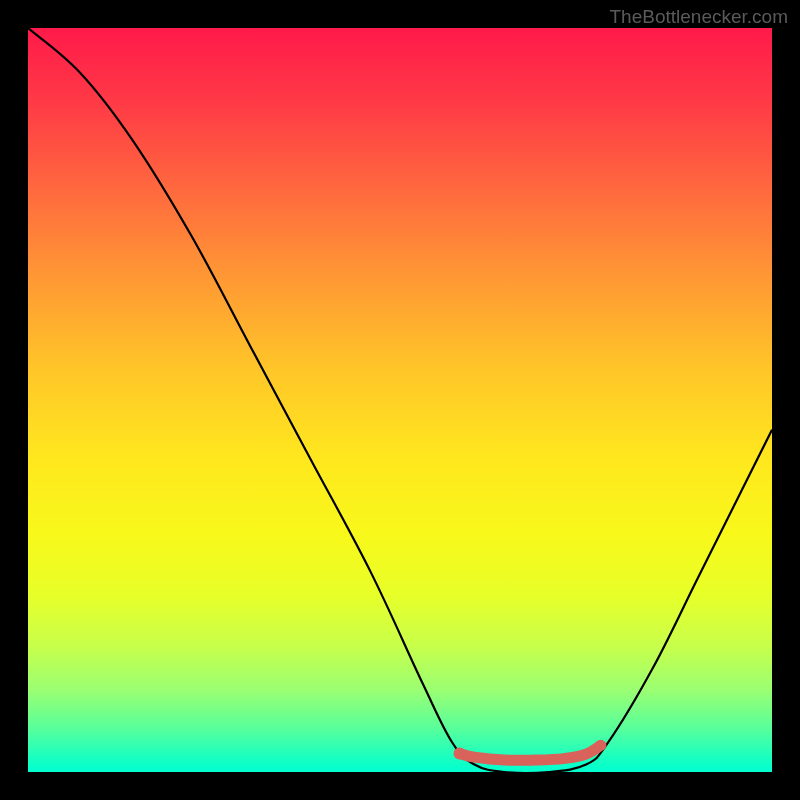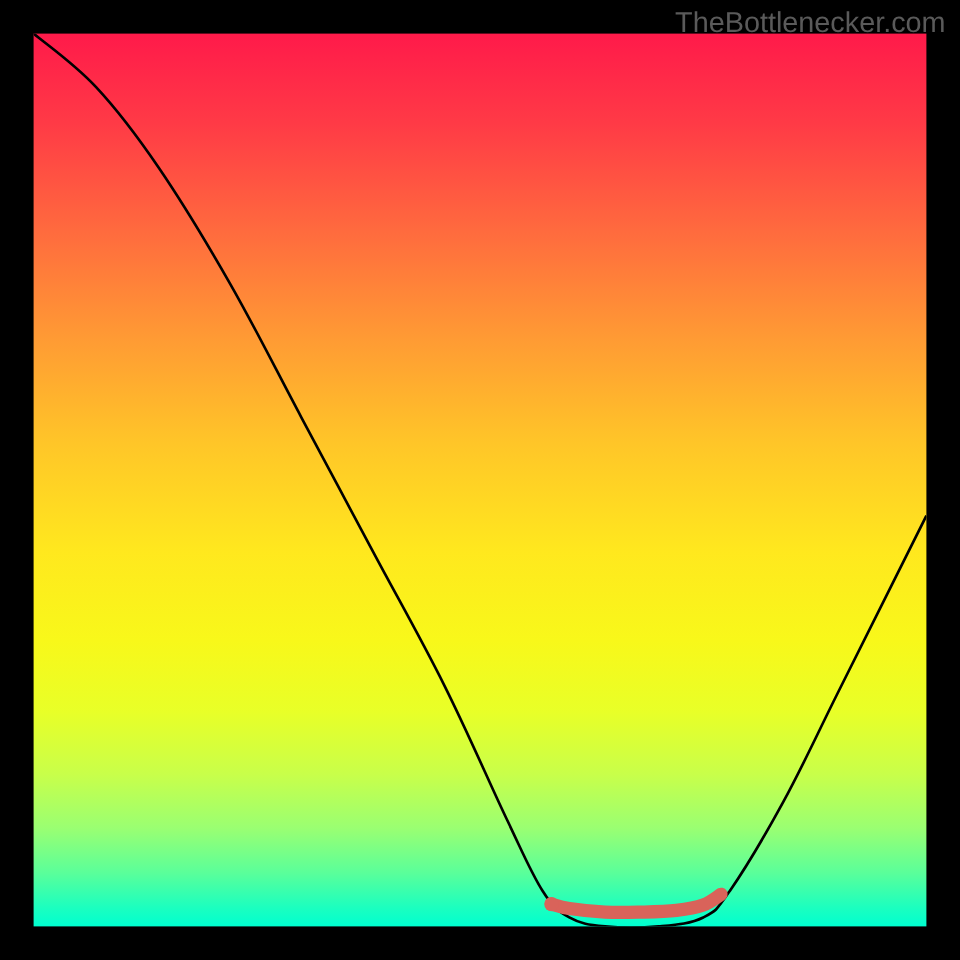--- a/index.html
+++ b/index.html
@@ -2,21 +2,21 @@
 <html><head>
 <meta charset="utf-8">
 <style>
   * { margin: 0; padding: 0; box-sizing: border-box; }
   body { width: 800px; height: 800px; background: #000; position: relative; font-family: Arial, sans-serif; }
   .attribution {
     position: absolute;
     top: 6px;
     right: 12px;
     color: #5a5a5a;
-    font-size: 24px;
+    font-size: 19px;
     font-weight: normal;
     z-index: 10;
   }
   .plot-area {
     position: absolute;
     left: 28px;
     top: 28px;
     width: 744px;
     height: 744px;
   }

